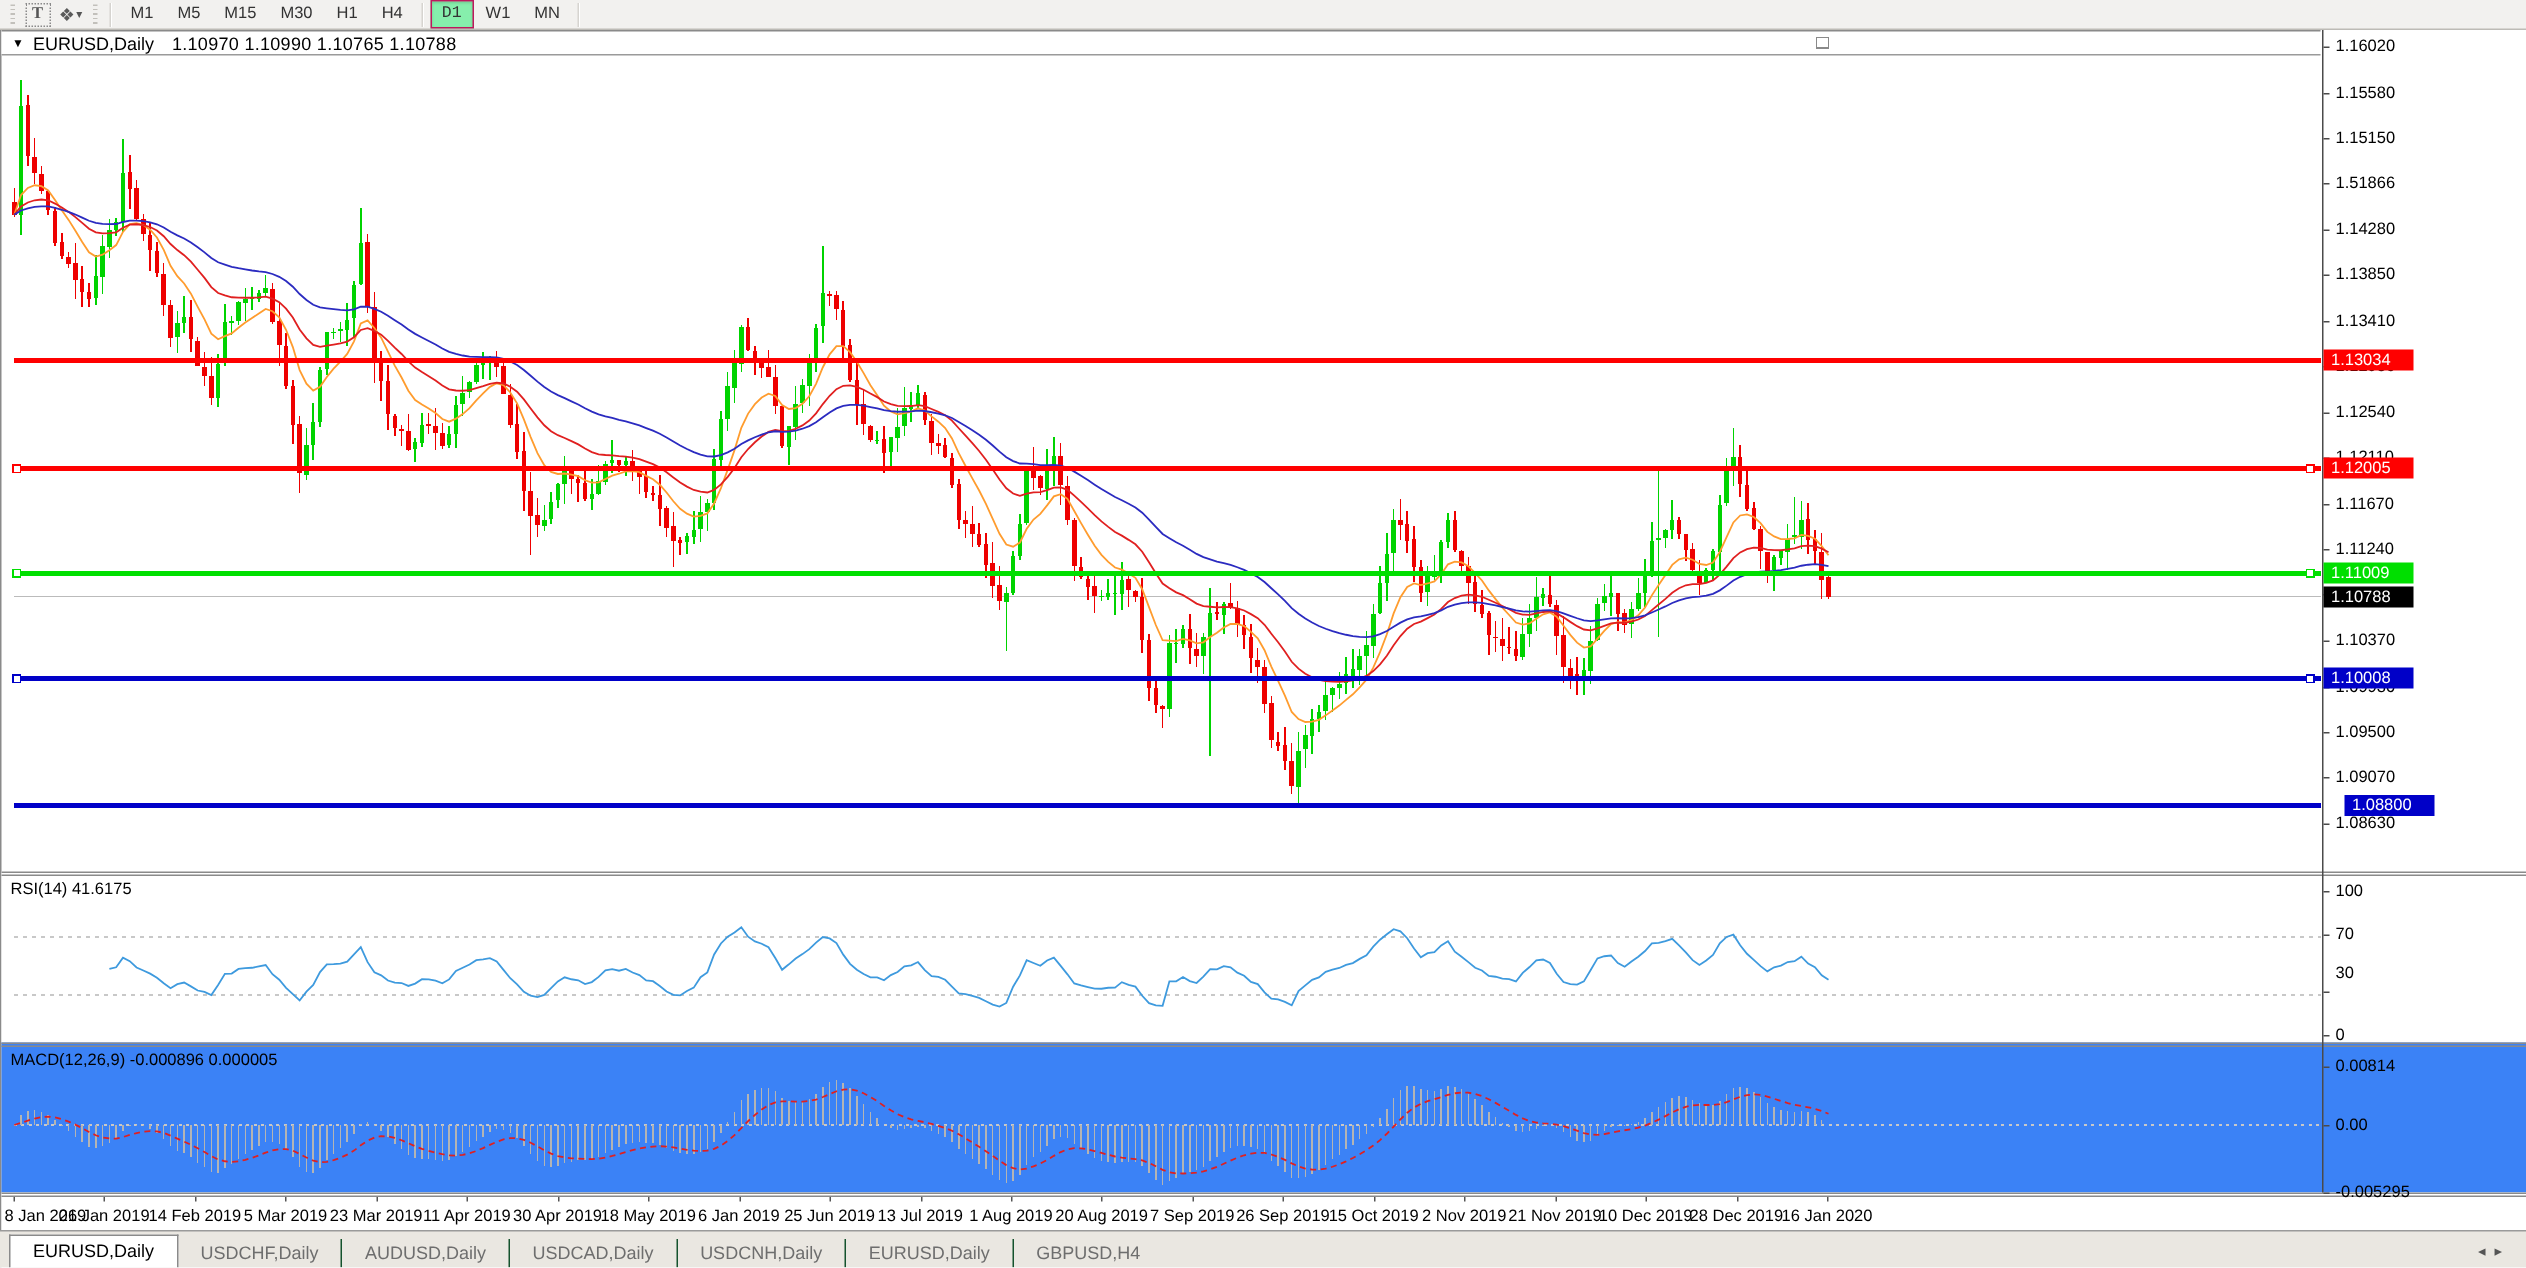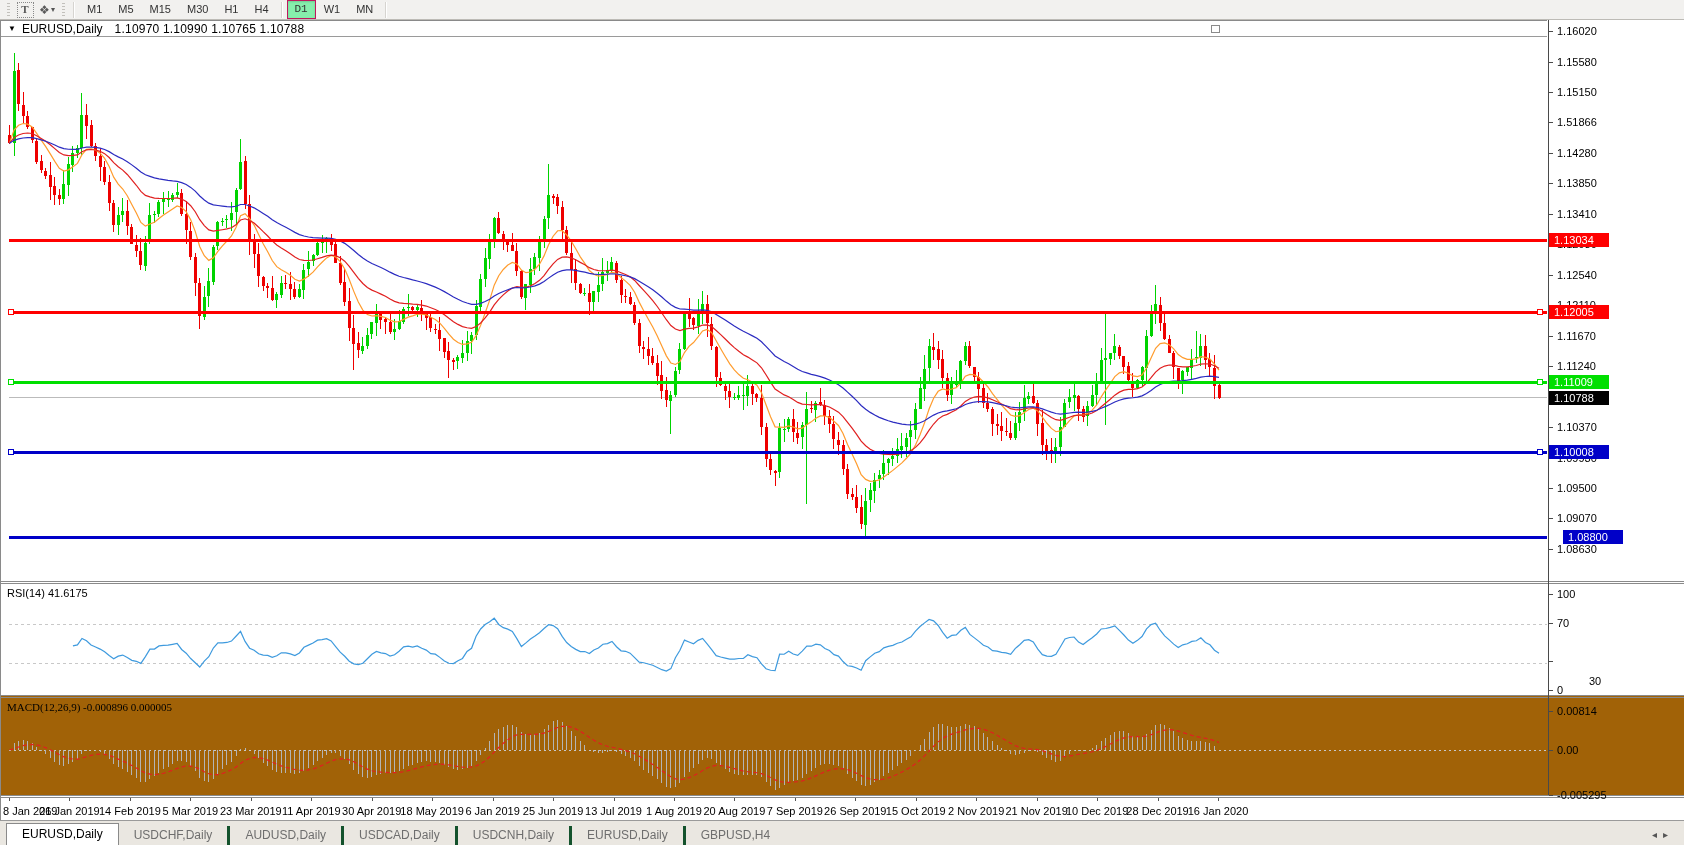--- a/index.html
+++ b/index.html
@@ -25,37 +25,37 @@
              border-left:1px solid #8a8a8a;box-sizing:border-box;box-shadow:inset 1px 0 0 #ffffff;}
   .titlebar{position:absolute;top:0;left:0;width:1546px;height:17px;background:#fff;
             border-top:1px solid #8a8a8a;border-bottom:1px solid #9a9a9a;box-sizing:border-box;
             display:flex;align-items:center;padding-left:7px;}
   .title-drop{font-size:8px;margin-right:6px;color:#000;}
   .title-sym{font-size:12px;color:#000;}
   .title-ohlc{font-size:12px;color:#000;margin-left:12px;letter-spacing:.2px;}
   svg{position:absolute;left:0;shape-rendering:crispEdges;}
   #svg-main{top:0;}
   .panel-rsi{position:absolute;top:561px;left:0;width:1684px;height:114px;border-top:3px double #8a8a8a;box-sizing:border-box;background:#fff;}
-  .panel-macd{position:absolute;top:675px;left:0;width:1684px;height:100px;border-top:3px double #8a8a8a;box-sizing:border-box;background:#a16207;font-family:Liberation Serif, serif;}
+  .panel-macd{position:absolute;top:675px;left:0;width:1684px;height:100px;border-top:3px double #8a8a8a;box-sizing:border-box;background:#3b82f6;}
   .panel-label{position:absolute;top:3px;left:6px;font-size:11px;color:#000;z-index:5;}
   .date-axis{position:absolute;top:775px;left:0;width:1684px;height:25px;border-top:3px double #8a8a8a;box-sizing:border-box;background:#fff;}
   .date-label{position:absolute;top:7px;font-size:11px;color:#000;white-space:nowrap;}
   .date-tick{position:absolute;top:0;width:1px;height:3px;background:#555;}
 
   
   .axis-vline{position:absolute;left:1547px;top:0;width:1px;height:775px;background:#4a4a4a;}
   .tick{position:absolute;left:1548px;width:4px;height:1px;background:#4a4a4a;}
   .axis-label{position:absolute;left:1556px;transform:translateY(-50%);font-size:11px;color:#000;white-space:nowrap;z-index:2;}
   .price-tag{position:absolute;left:1548px;width:60px;height:14px;line-height:14px;transform:translateY(-50%);
              color:#fff;font-size:11px;padding-left:5px;box-sizing:border-box;z-index:4;}
 
   
   .tabbar{position:absolute;top:820px;left:0;width:1684px;height:25px;background:#eae7e1;
           border-top:1px solid #9a9a9a;display:flex;align-items:flex-end;box-sizing:border-box;padding-left:6px;}
-  .tab{height:19px;line-height:19px;padding:0 15px;font-size:12px;color:#6e6e6e;white-space:nowrap;border-left:3px solid #14532d;}
+  .tab{height:19px;line-height:19px;padding:0 15px;font-size:12px;color:#6e6e6e;white-space:nowrap;border-left:1px solid #14532d;}
   .tab:first-child{border-left:none;}
   .tab.active{background:#fff;border:1px solid #8a8a8a;border-bottom:1px solid #fff;color:#000;height:21px;line-height:21px;margin-bottom:-1px;}
   .tab.active + .tab{border-left:none;}
   .tab-nav{position:absolute;right:10px;bottom:5px;color:#555;font-size:10px;letter-spacing:6px;}
 </style>
 </head>
 <body>
 
 <div id="app">
 
@@ -1015,21 +1015,21 @@
         <div class="axis-label" style="top: 468.018px;">1.09500</div>
         <div class="tick" style="top: 498.158px;"></div>
         <div class="axis-label" style="top: 498.158px;">1.09070</div>
         <div class="tick" style="top: 529px;"></div>
         <div class="axis-label" style="top: 529px;">1.08630</div>
         <div class="tick" style="top: 574px;"></div>
         <div class="axis-label" style="top: 574px;">100</div>
         <div class="tick" style="top: 602.8px;"></div>
         <div class="axis-label" style="top: 602.8px;">70</div>
         <div class="tick" style="top: 641.2px;"></div>
-        <div class="axis-label" style="top: 661px; margin-left: 32px;">30</div>
+        <div class="axis-label" style="top: 629px;">30</div>
         <div class="tick" style="top: 670px;"></div>
         <div class="axis-label" style="top: 670px;">0</div>
         <div class="tick" style="top: 690.645px;"></div>
         <div class="axis-label" style="top: 690.645px;">0.00814</div>
         <div class="tick" style="top: 730px;"></div>
         <div class="axis-label" style="top: 730px;">0.00</div>
         <div class="tick" style="top: 775.007px;"></div>
         <div class="axis-label" style="top: 775.007px;">-0.005295</div>
         <div class="price-tag" style="top: 220.303px; background: rgb(255, 0, 0);">1.13034</div>
         <div class="price-tag" style="top: 292.43px; background: rgb(255, 0, 0);">1.12005</div>

